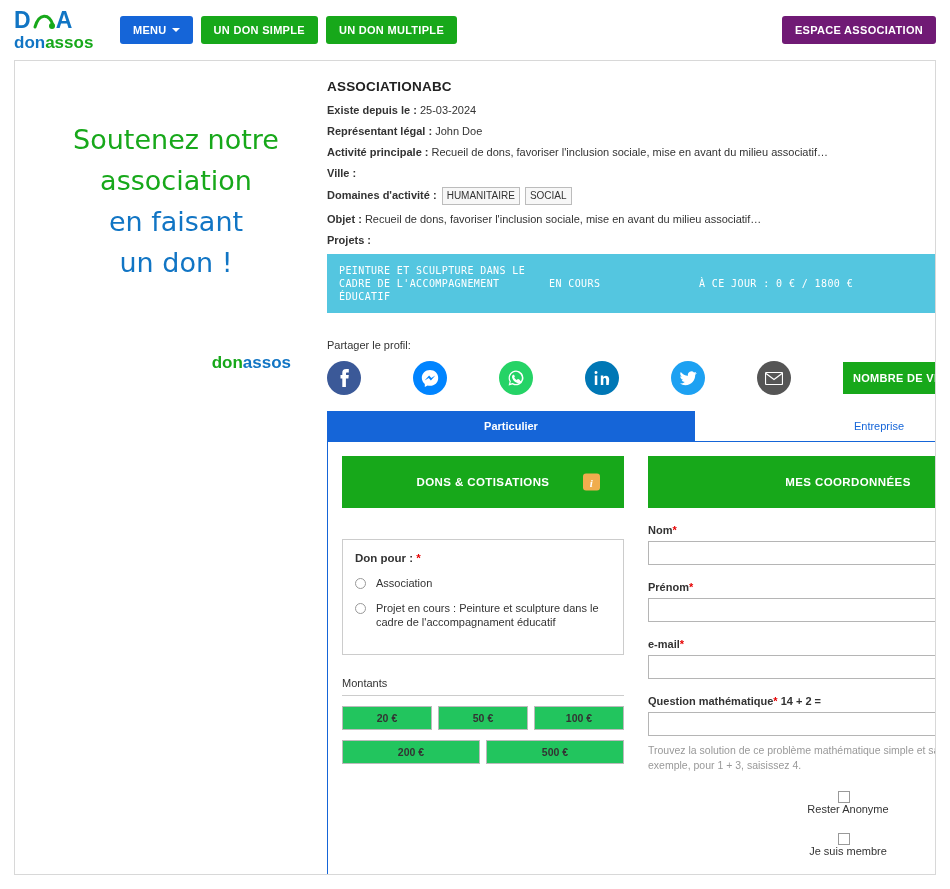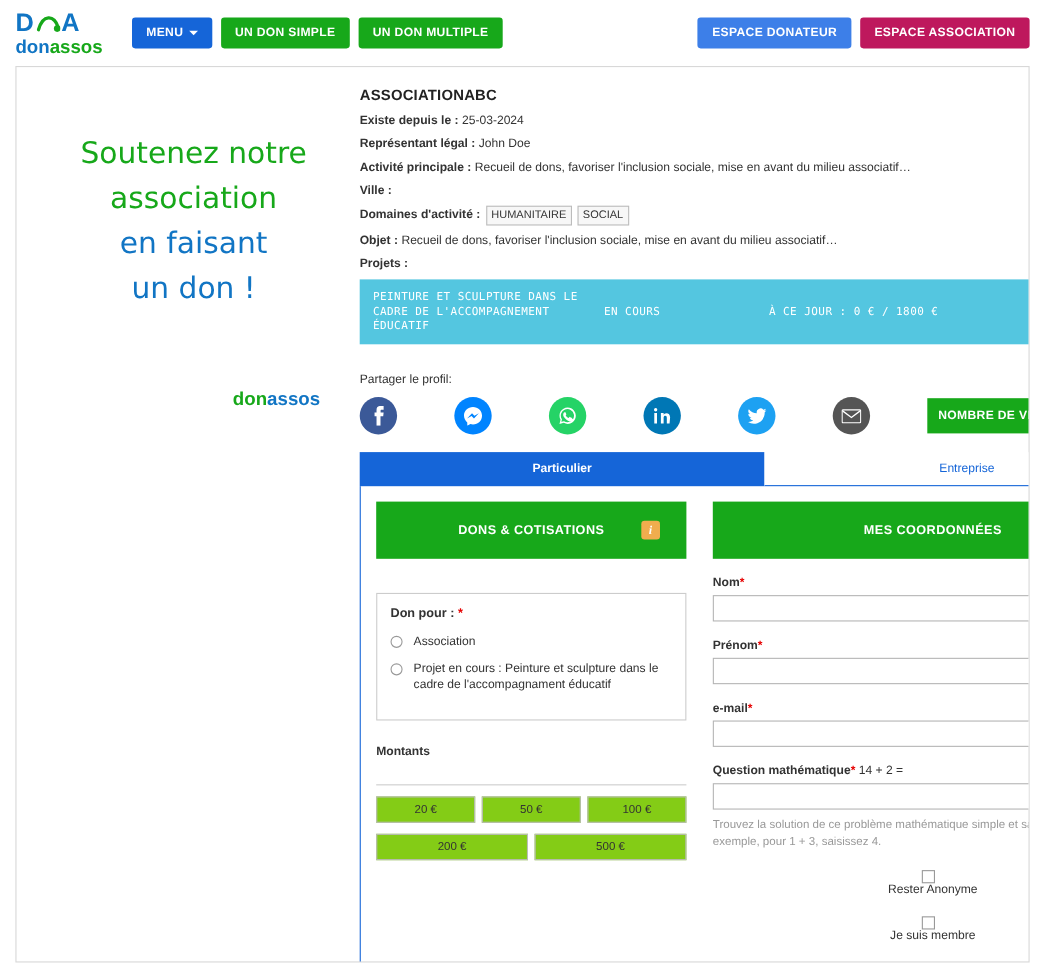--- a/index.html
+++ b/index.html
@@ -62,21 +62,21 @@
     color: #fff;
     border-radius: 3px;
     margin-right: 8px;
     cursor: pointer;
     letter-spacing: .3px;
     white-space: nowrap;
   }
   .btn-menu { background: #1565d8; }
   .btn-green { background: #17a81a; }
   .btn-blue-light { background: #3d7fe8; }
-  .btn-blue-dark { background: #be185d; }
+  .btn-blue-dark { background: #701a75; }
   .header-right {
     position: absolute;
     right: 14px;
     top: 16px;
     display: flex;
   }
   .caret-down {
     display: inline-block;
     width: 0; height: 0;
     border-left: 4px solid transparent;
@@ -320,50 +320,50 @@
     background: #fff;
     margin-right: 10px;
     margin-top: 2px;
     flex: none;
     cursor: pointer;
   }
   .radio-label { line-height: 14px; }
 
   .montants-title {
     font-size: 11px;
-    font-weight: bold;
+    font-weight: normal;
     margin-top: 22px;
-    margin-bottom: 24px;
+    margin-bottom: 6px;
   }
   .montants-sep { border-top: 1px solid #ccc; }
   .amount-row {
     display: flex;
     margin-top: 10px;
   }
   .amount-btn {
     flex: 1;
     border: 1px solid #bbb;
-    background: #84cc16;
+    background: #22c55e;
     text-align: center;
     font-size: 10.5px;
-    font-weight: normal;
+    font-weight: bold;
     padding: 5px 0;
     margin-right: 6px;
     cursor: pointer;
   }
   .amount-btn:last-child { margin-right: 0; }
 
   
   .field-label {
     font-size: 11px;
     font-weight: bold;
     margin-top: 16px;
     margin-bottom: 5px;
   }
-  .field-label .q { font-weight: normal; }
+  .field-label .q { font-weight: bold; }
   .text-input {
     width: 100%;
     height: 24px;
     border: 1px solid #b5b5b5;
     background: #fff;
   }
   .help-text {
     color: #999;
     font-size: 10.5px;
     line-height: 15px;
@@ -407,21 +407,20 @@
   </div>
 
   <div class="nav-btn btn-menu">
     <span>MENU</span>
     <span class="caret-down"></span>
   </div>
   <div class="nav-btn btn-green">UN DON SIMPLE</div>
   <div class="nav-btn btn-green">UN DON MULTIPLE</div>
 
   <div class="header-right">
-    <div class="nav-btn btn-blue-light">ESPACE DONATEUR</div>
     <div class="nav-btn btn-blue-dark" style="margin-right:0;">ESPACE ASSOCIATION</div>
   </div>
 </div>
 
 <div class="page">
   <div class="content">
 
     <div class="left-col">
       <div class="slogan">
         <div class="l1">Soutenez notre</div>

